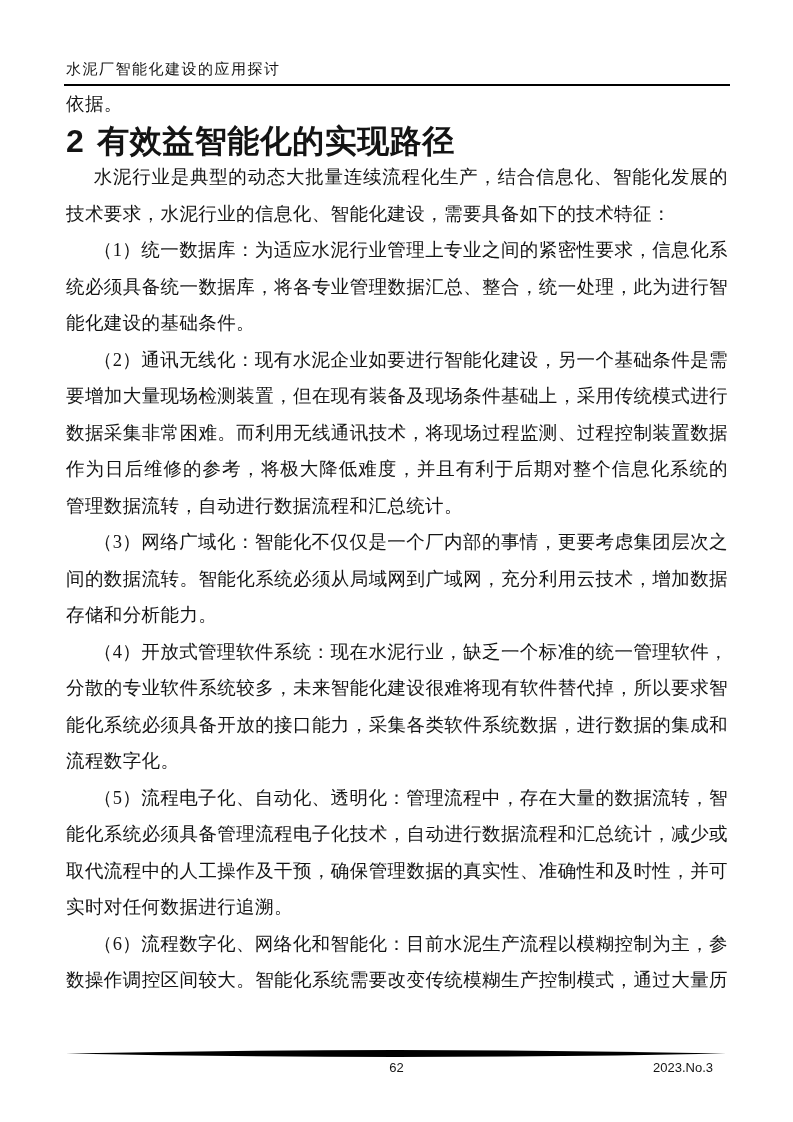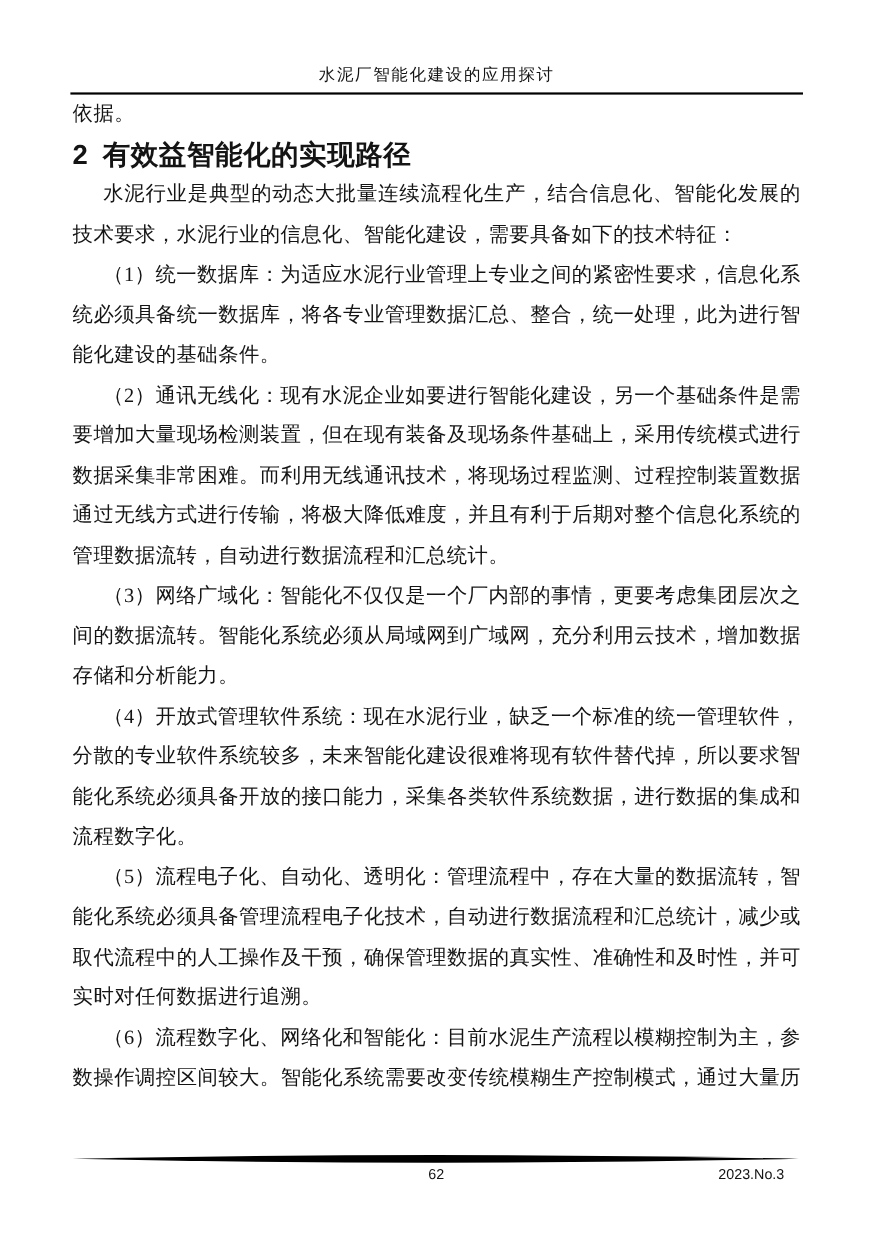--- a/index.html
+++ b/index.html
@@ -1,30 +1,30 @@
 <!DOCTYPE html>
 <html lang="zh"><head>
 <meta charset="utf-8">
 <style>
   html,body{margin:0;padding:0;background:#ffffff;}
   body{width:793px;height:1122px;font-family:"Liberation Serif","DejaVu Serif",serif;color:#141414;}
   .page{position:relative;width:793px;height:1122px;background:#ffffff;overflow:hidden;}
 
   
   .running-title{position:absolute;top:57px;left:66px;width:662px;height:24px;line-height:24px;
-    text-align:center;font-size:15px;letter-spacing:1.5px;}
+    font-size:15px;letter-spacing:1.5px;}
   .header-rule{position:absolute;top:84px;left:64px;width:666px;height:2px;background:#000;}
 
   
   #content{position:absolute;top:86px;left:66px;width:662px;}
   .line{font-size:18.5px;line-height:36.5px;height:36.5px;overflow:hidden;
     text-align:justify;text-align-last:justify;text-justify:inter-character;letter-spacing:.4px;}
   .line.last{text-align-last:left;font-family:Liberation Serif, serif;}
   .para.indent .line:first-child{text-indent:1.5em;}
-  .heading{height:36.5px;line-height:36.5px;font-size:25px;font-weight:bold;
+  .heading{height:36.5px;line-height:36.5px;font-size:32px;font-weight:bold;
     font-family:"Liberation Sans","DejaVu Sans",sans-serif;letter-spacing:.5px;}
   .heading .h-num{margin-right:13px;}
 
   
   .footer-bar{position:absolute;top:1048px;left:66px;width:660px;height:11px;}
   .page-number{position:absolute;top:1060px;left:0;width:793px;text-align:center;
     font-size:13px;font-family:"Liberation Sans","DejaVu Sans",sans-serif;}
   .issue{position:absolute;top:1060px;right:80px;font-size:13px;
     font-family:"Liberation Sans","DejaVu Sans",sans-serif;}
 </style>
@@ -47,21 +47,21 @@
       </div>
       <div class="para indent">
         <div class="line">（1）统一数据库：为适应水泥行业管理上专业之间的紧密性要求，信息化系</div>
         <div class="line">统必须具备统一数据库，将各专业管理数据汇总、整合，统一处理，此为进行智</div>
         <div class="line last">能化建设的基础条件。</div>
       </div>
       <div class="para indent">
         <div class="line">（2）通讯无线化：现有水泥企业如要进行智能化建设，另一个基础条件是需</div>
         <div class="line">要增加大量现场检测装置，但在现有装备及现场条件基础上，采用传统模式进行</div>
         <div class="line">数据采集非常困难。而利用无线通讯技术，将现场过程监测、过程控制装置数据</div>
-        <div class="line">通过无线方式进行传输，将极大降低难度，并且有利于后期对整个信息化系统的</div>
+        <div class="line">作为日后维修的参考，将极大降低难度，并且有利于后期对整个信息化系统的</div>
         <div class="line last">管理数据流转，自动进行数据流程和汇总统计。</div>
       </div>
       <div class="para indent">
         <div class="line">（3）网络广域化：智能化不仅仅是一个厂内部的事情，更要考虑集团层次之</div>
         <div class="line">间的数据流转。智能化系统必须从局域网到广域网，充分利用云技术，增加数据</div>
         <div class="line last">存储和分析能力。</div>
       </div>
       <div class="para indent">
         <div class="line">（4）开放式管理软件系统：现在水泥行业，缺乏一个标准的统一管理软件，</div>
         <div class="line">分散的专业软件系统较多，未来智能化建设很难将现有软件替代掉，所以要求智</div>

